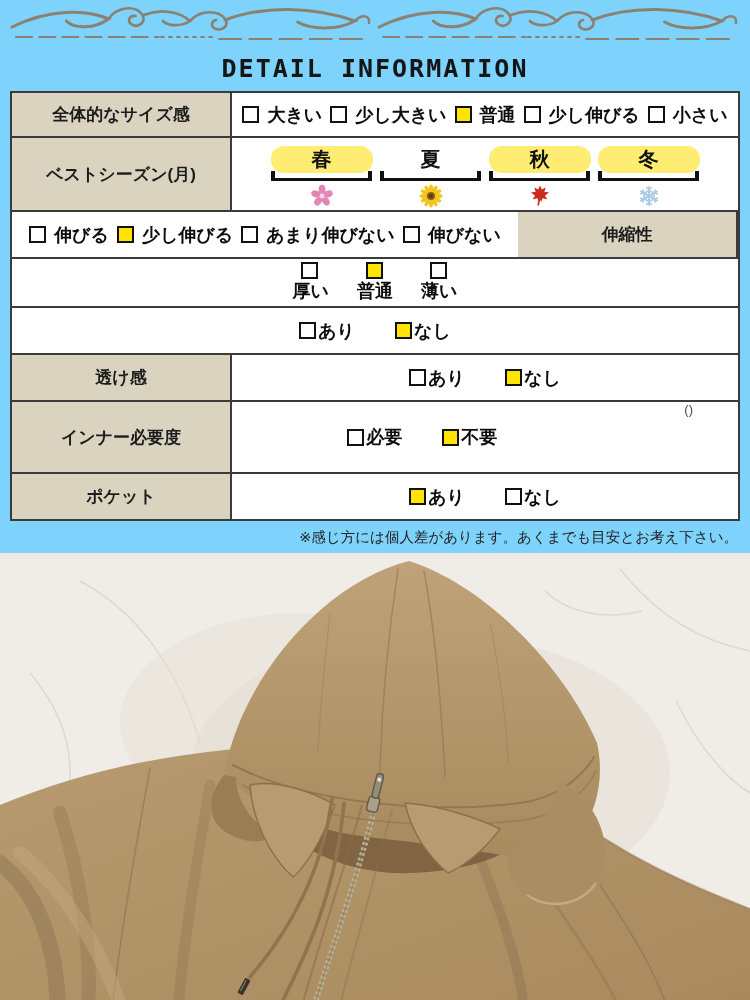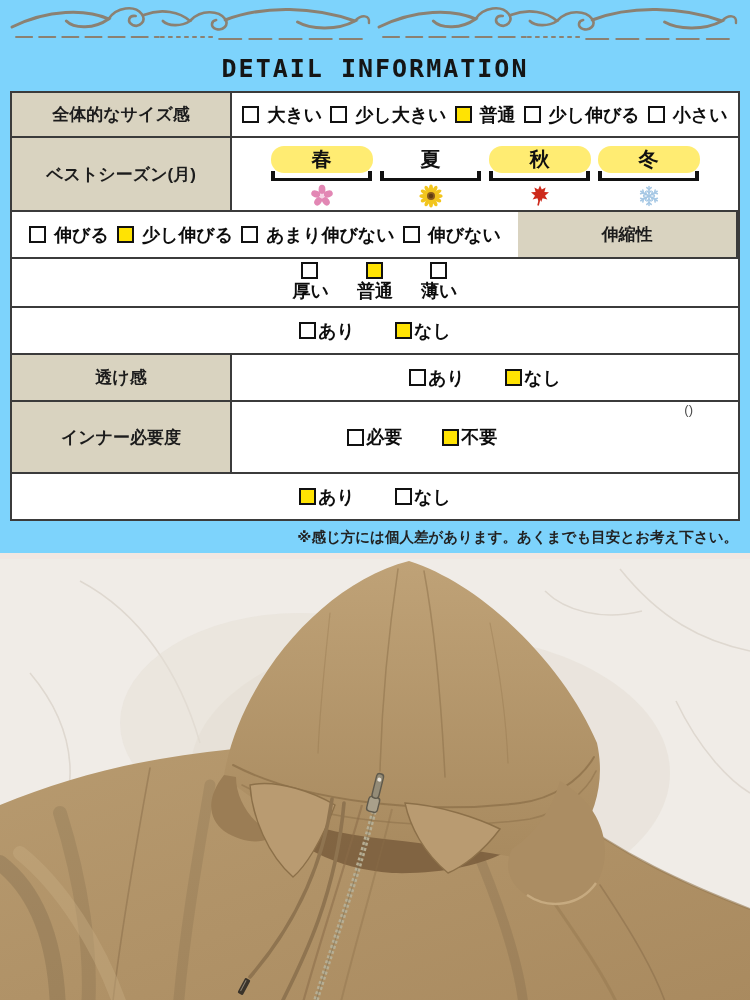--- a/index.html
+++ b/index.html
@@ -39,21 +39,21 @@
   .pill[data-hl="true"]{background:#ffec72;}
   .bracket{width:92%;height:7px;border-left:4px solid #111;border-right:4px solid #111;border-bottom:3.5px solid #111;margin-top:-2px;}
   .sicon{margin-top:3px;height:24px;}
 
   
   .stack{display:flex;flex-direction:row;width:100%;height:100%;text-align:right;}
   .stack .opts{flex:1;}
   .parens{display:flex;justify-content:space-between;padding:0 45px 4px 72px;font-size:13px;color:#4a4a4a;height:18px;}
 
   
-  .note{margin:7px 12px 0 0;text-align:right;font-size:14.5px;font-weight:bold;color:#222;}
+  .note{margin:7px 12px 0 0;text-align:right;font-size:14.5px;font-weight:normal;color:#222;}
 
   
   .photo{margin-top:6px;width:750px;height:457px;}
   .photo svg{display:block;}
 </style>
 </head>
 <body>
 
 <div class="page">
 
@@ -279,20 +279,21 @@
           </div>
           <div class="parens">
             <span>(</span>
             <span>)</span>
           </div>
         </div>
       </div>
     </div>
 
     <div class="row" style="height:45px">
+      <div class="cell label-cell">ポケット</div>
       <div class="cell content-cell">
         <div class="opts gap-lg">
           <span class="opt">
               <span class="cb" data-checked="true"></span>
               <span class="opt-label">あり</span>
             </span>
           <span class="opt">
               <span class="cb" data-checked="false"></span>
               <span class="opt-label">なし</span>
             </span>

